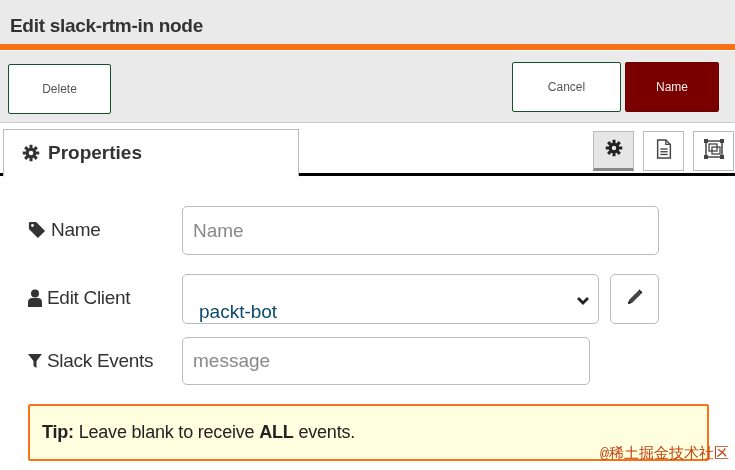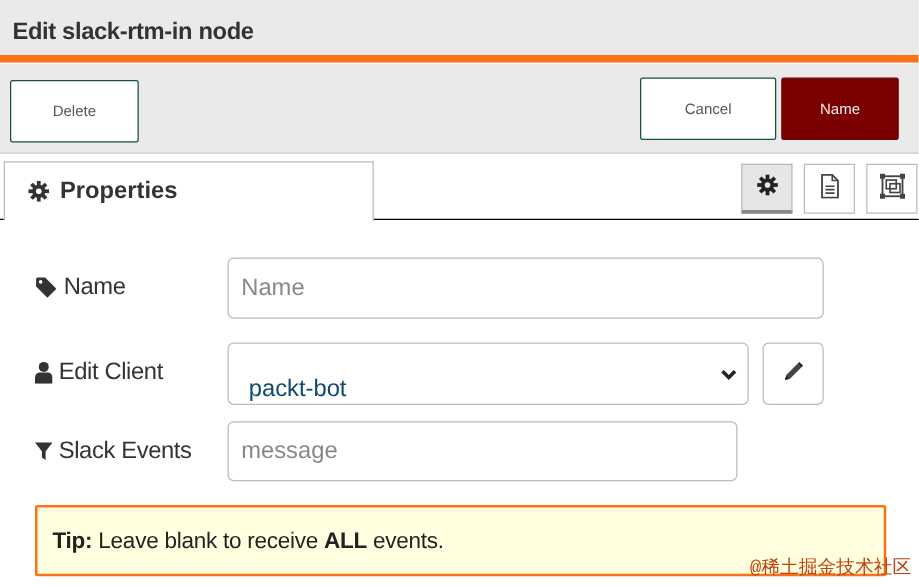--- a/index.html
+++ b/index.html
@@ -8,21 +8,21 @@
 
   .title-bar { position: absolute; left: 0; top: 0; width: 735px; height: 50px; background: #eaeaea; border-bottom: 6px solid #f97316; }
   .title-bar .title { position: absolute; left: 10px; top: 15px; font-size: 19px; font-weight: bold; color: #333; letter-spacing: -0.3px; }
 
   .toolbar { position: absolute; left: 0; top: 51px; width: 735px; height: 72px; background: #eaeaea; border-bottom: 1px solid #ccc; }
   .btn { position: absolute; height: 50px; border: 1px solid #14532d; border-radius: 2px; background: #fff; font-size: 12px; color: #555; font-family: "Liberation Sans", sans-serif; display: flex; align-items: center; justify-content: center; cursor: pointer; }
   .btn-delete { left: 8px; top: 13px; width: 103px; }
   .btn-cancel { left: 492px; top: 11px; width: 109px; margin-left: 20px; }
   .btn-done { left: 625px; top: 11px; width: 94px; background: #7a0000; border-color: #6a0000; color: #eee; }
 
-  .tabs-row { position: absolute; left: 0; top: 124px; width: 735px; height: 52px; background: #fff; border-bottom: 1px solid #000000; }
+  .tabs-row { position: absolute; left: 0; top: 124px; width: 735px; height: 52px; background: #fff; border-bottom: 3px solid #000000; }
   .tab-properties { position: absolute; left: 3px; top: 5px; width: 296px; height: 48px; border: 1px solid #bbb; border-bottom: 1px solid #fff; background: #fff; display: flex; align-items: center; padding-left: 18px; font-size: 19px; font-weight: bold; color: #333; }
   .tab-properties .ic { margin-right: 8px; display: inline-flex; }
   .icon-tab { position: absolute; top: 7px; width: 41px; height: 40px; border: 1px solid #bbb; background: #fff; display: flex; align-items: center; justify-content: center; }
   .icon-tab.active { background: #e6e6e6; border-bottom: 3px solid #888; }
   .it-gear { left: 593px; }
   .it-doc { left: 643px; }
   .it-frame { left: 693px; }
 
   .content { position: absolute; left: 0; top: 177px; width: 735px; height: 293px; background: #fff; }
   .row-label { position: absolute; left: 28px; font-size: 19px; color: #333; display: flex; align-items: center; letter-spacing: -0.3px; }

